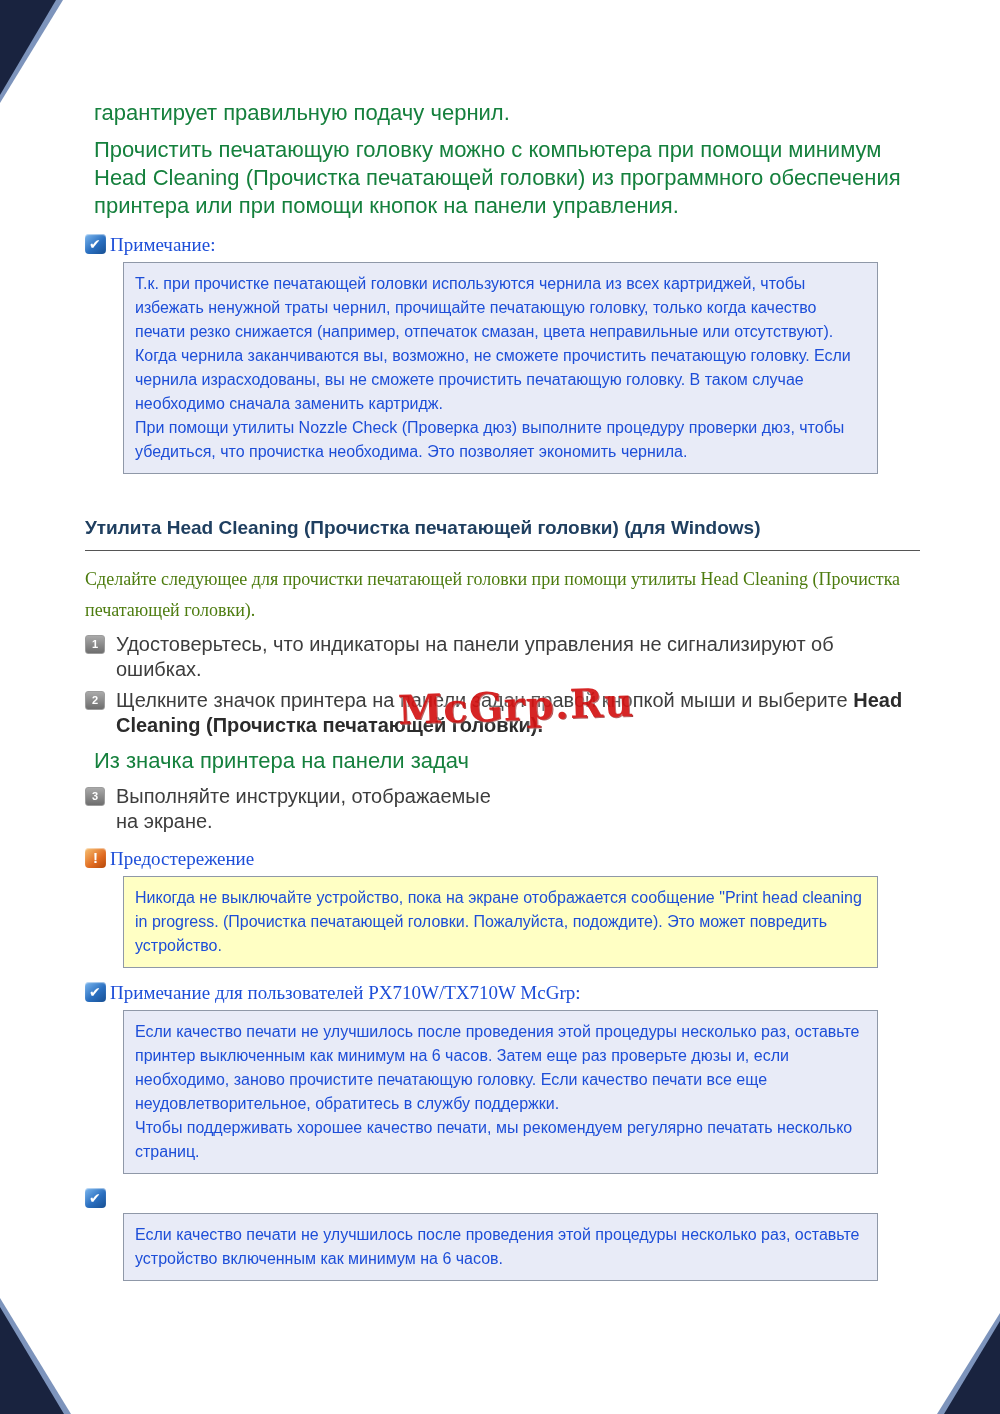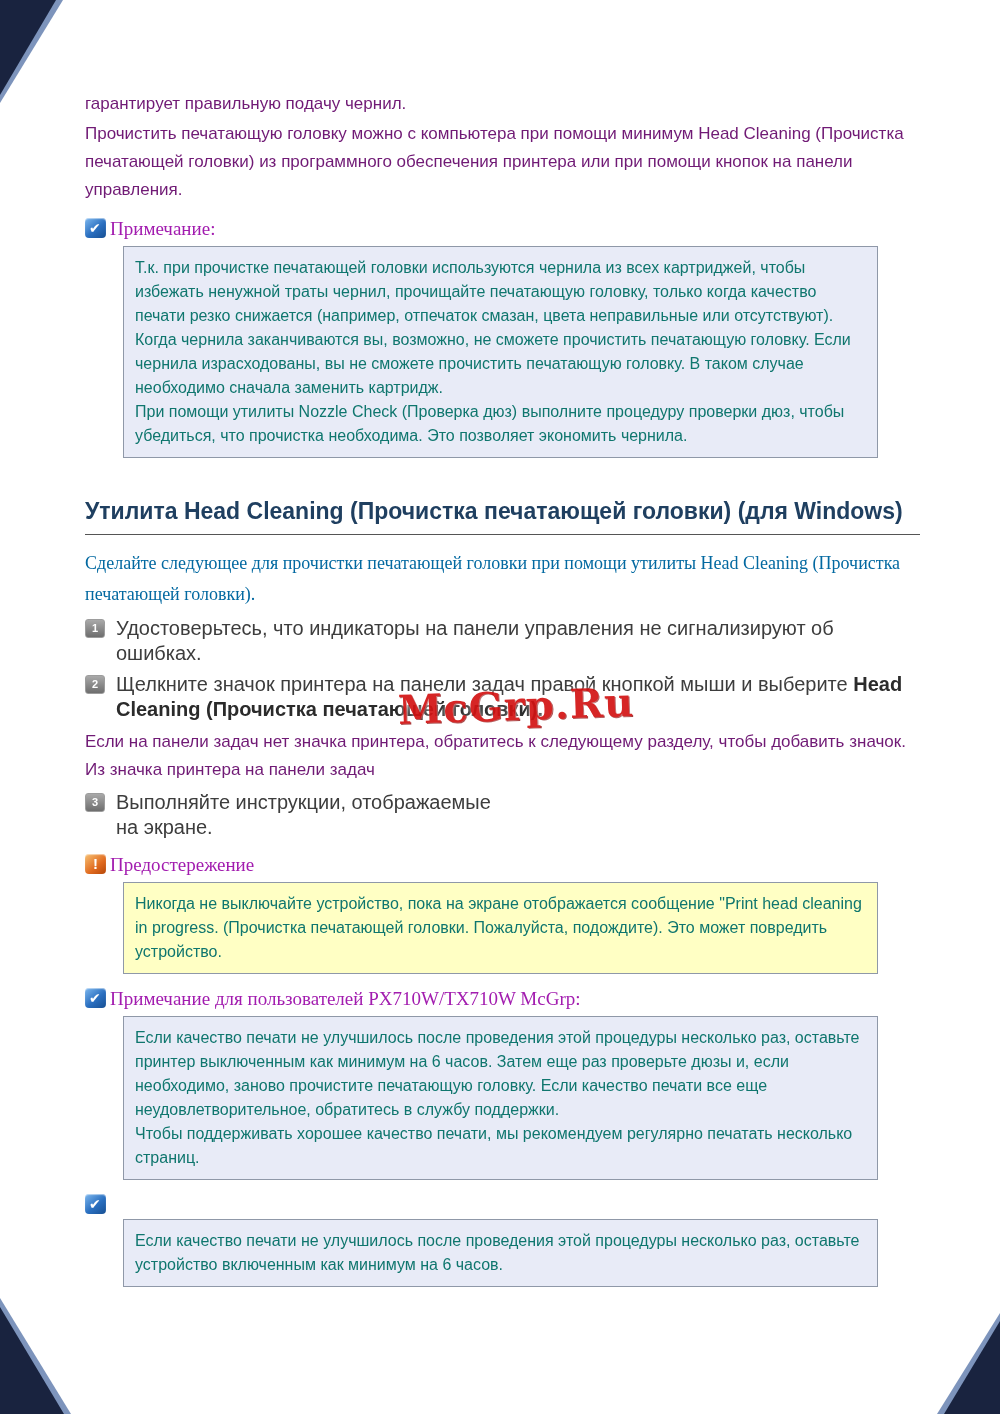--- a/index.html
+++ b/index.html
@@ -24,21 +24,21 @@
     font-family:"DejaVu Serif","Liberation Serif",serif;
     font-size:40px; font-weight:bold; color:#d31313; letter-spacing:1px;
     transform:rotate(-2deg); opacity:.92;
     text-shadow:0 0 5px rgba(255,255,255,.85), 1px 1px 0 #8e0d0d;
     pointer-events:none;
   }
 
   
   .content { position:absolute; left:85px; top:90px; width:835px; }
 
-  .p-sans { margin:0; font-size:17px; line-height:28px; color:#701a75; }
+  .p-sans { margin:9px; font-size:22px; line-height:28px; color:#15803d; }
   .mt2 { margin-top:2px; }
   .mt6 { margin-top:6px; }
 
   
   .note-row { display:flex; align-items:flex-start; margin-top:12px; }
   .icon {
     display:inline-block; flex:0 0 auto; width:21px; height:20px;
     border-radius:4px; position:relative; margin:2px 4px 0 0;
     box-shadow:inset 0 1px 1px rgba(255,255,255,.55);
   }
@@ -47,43 +47,43 @@
     content:"✔"; position:absolute; left:4px; top:0px;
     color:#fff; font-size:14px; line-height:20px; font-weight:bold;
   }
   .icon-caution { background:linear-gradient(140deg,#f7c173 0%,#e06a1f 60%,#b54708 100%); }
   .icon-caution::before {
     content:"!"; position:absolute; left:8px; top:0px;
     color:#fff; font-size:15px; line-height:20px; font-weight:bold;
   }
   .note-label {
     font-family:"Liberation Serif","DejaVu Serif",serif;
-    font-size:19px; line-height:25px; color:#a21caf;
+    font-size:19px; line-height:25px; color:#1d4ed8;
   }
 
   
   .box {
     margin:5px 0 0 38px; width:731px;
     background:#e8ebf7; border:1px solid #8f98a8;
     padding:9px 11px;
   }
-  .box p { margin:0; font-size:16px; line-height:24px; color:#0f766e; }
+  .box p { margin:0; font-size:16px; line-height:24px; color:#1d4ed8; }
   .box-yellow { background:#ffffc4; }
 
   
   .section-heading {
     margin:38px 0 0 0; padding-bottom:7px;
     border-bottom:1px solid #555;
-    font-size:23px; line-height:31px; font-weight:bold; color:#1f3f60;
+    font-size:19px; line-height:31px; font-weight:bold; color:#1f3f60;
     font-family:"Liberation Sans","DejaVu Sans",sans-serif;
   }
   .lead {
     margin:13px 0 0 0;
     font-family:"Liberation Serif","DejaVu Serif",serif;
-    font-size:18px; line-height:31px; color:#0369a1;
+    font-size:18px; line-height:31px; color:#4d7c0f;
   }
 
   
   .step { display:flex; margin-top:6px; }
   .step-num {
     flex:0 0 auto; width:18px; height:17px; margin:3px 11px 0 0;
     background:linear-gradient(#a9a9a9,#6e6e6e);
     border:1px solid #9d9d9d; border-radius:3px;
     color:#fff; font-size:11px; font-weight:bold;
     text-align:center; line-height:17px;
@@ -125,21 +125,20 @@
   <div class="step">
     <span class="step-num">1</span>
     <div class="step-text">Удостоверьтесь, что индикаторы на панели управления не сигнализируют об ошибках.</div>
   </div>
 
   <div class="step">
     <span class="step-num">2</span>
     <div class="step-text"><span>Щелкните значок принтера на панели задач правой кнопкой мыши и выберите </span><strong>Head Cleaning (Прочистка печатающей головки)</strong><strong>.</strong></div>
   </div>
 
-  <p class="p-sans mt6">Если на панели задач нет значка принтера, обратитесь к следующему разделу, чтобы добавить значок.</p>
   <p class="p-sans">Из значка принтера на панели задач</p>
 
   <div class="step">
     <span class="step-num">3</span>
     <div class="step-text narrow">Выполняйте инструкции, отображаемые на экране.</div>
   </div>
 
   <div class="note-row">
     <span class="icon icon-caution"></span>
     <span class="note-label">Предостережение</span>

